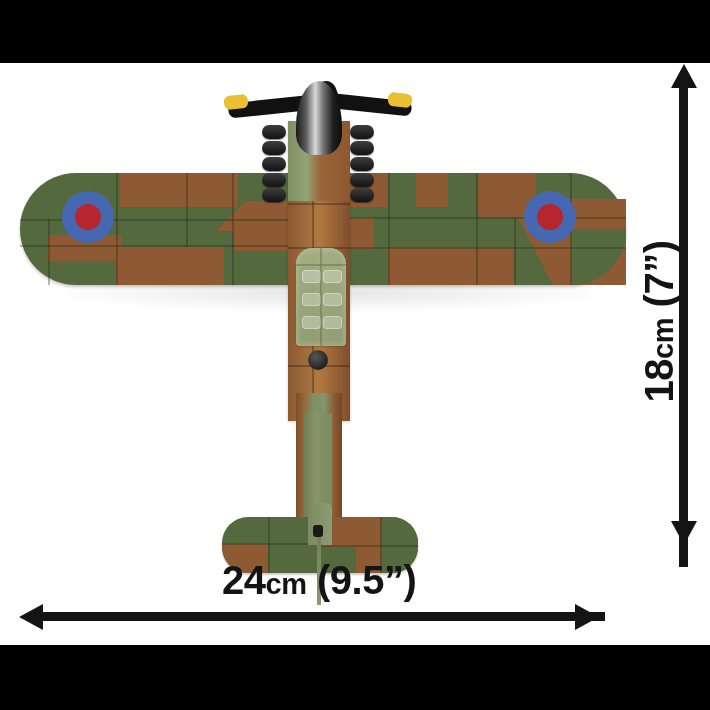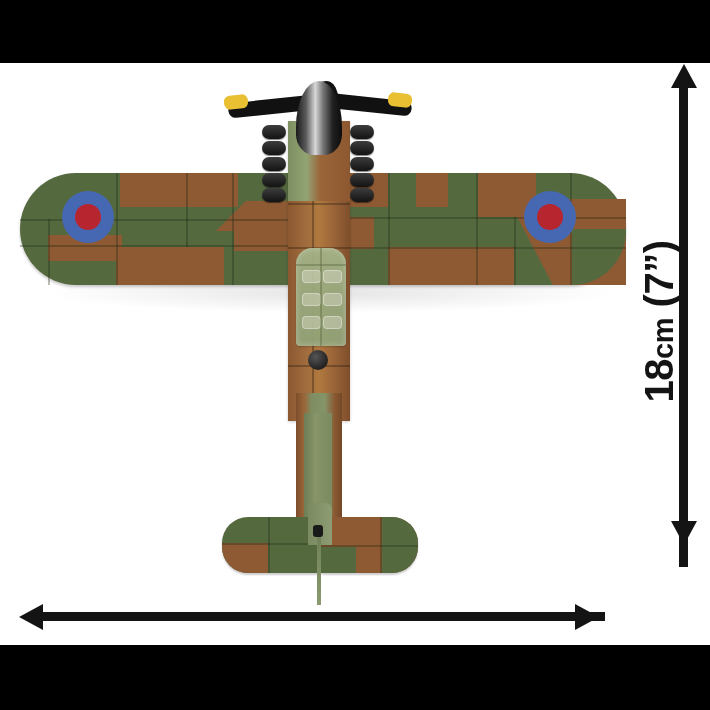--- a/index.html
+++ b/index.html
@@ -209,17 +209,18 @@
     </div>
 
     <div id="varrow"></div>
     <div class="vhead" id="vhead-top"></div>
     <div class="vhead" id="vhead-bot"></div>
 
     <div id="harrow"></div>
     <div class="hhead" id="hhead-left"></div>
     <div class="hhead" id="hhead-right"></div>
 
+    <div class="dim-label" id="label-h"><span>24</span><span class="unit-sm">cm</span><span> (9.5”)</span></div>
 
     <div class="dim-label" id="label-v"><span>18</span><span class="unit-sm">cm</span><span> (7”)</span></div>
 
   </div>
 </div>
 
 </body></html>

